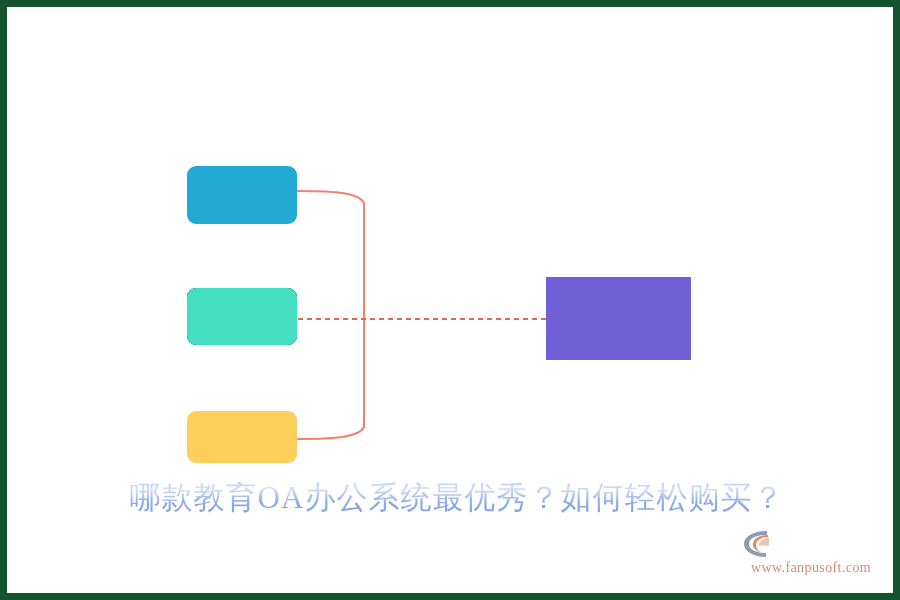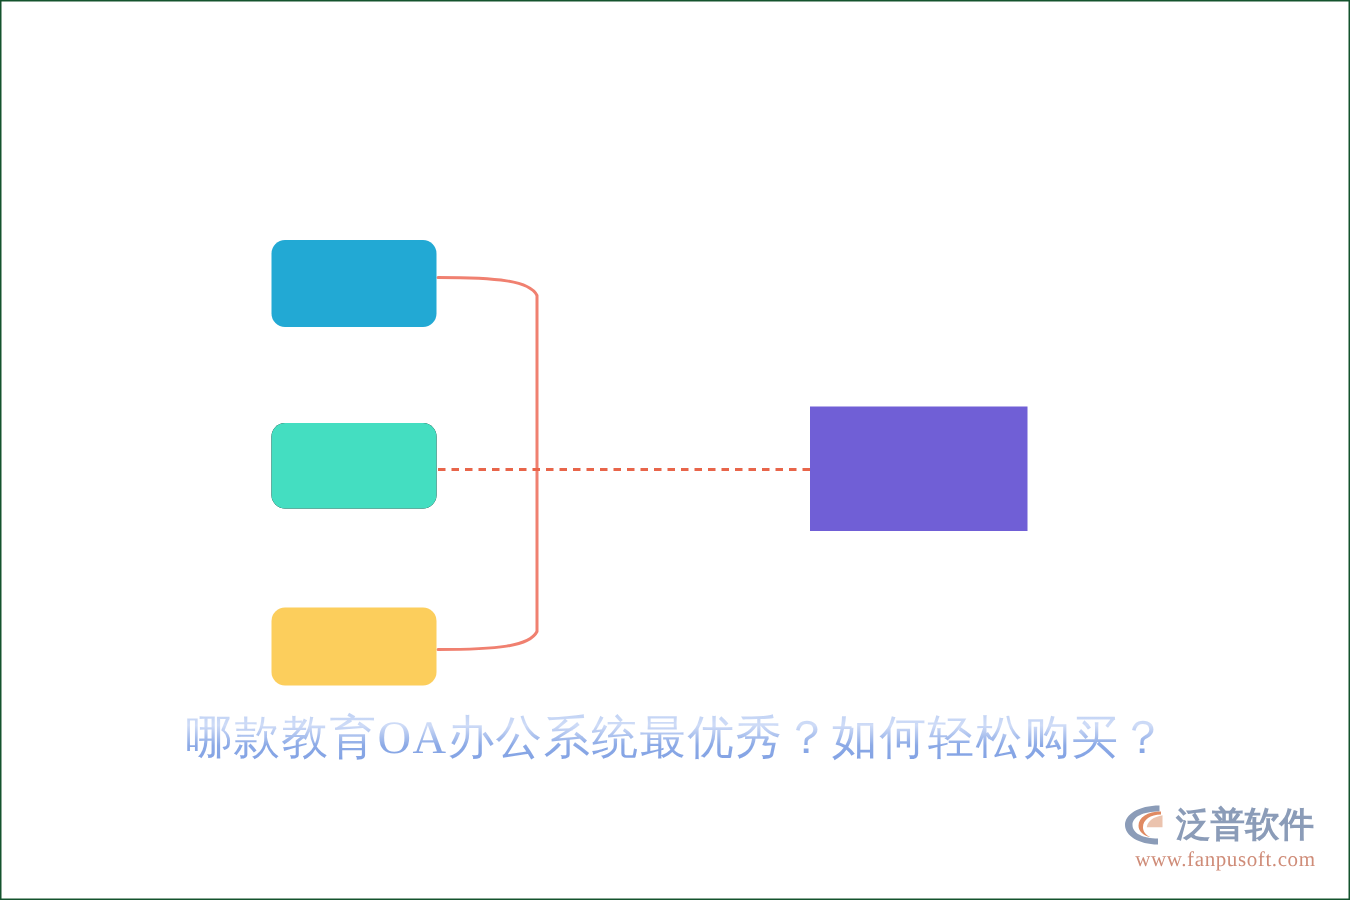--- a/index.html
+++ b/index.html
@@ -8,21 +8,21 @@
     background: #ffffff;
   }
   body {
     font-family: "Liberation Sans", sans-serif;
   }
   #canvas {
     position: relative;
     width: 900px;
     height: 600px;
     background: #ffffff;
-    border: 1px solid #14532d;
+    border: 7px solid #14532d;
     box-sizing: border-box;
     overflow: hidden;
   }
 
   
   #diagram {
     position: absolute;
     left: 0;
     top: 0;
     width: 900px;
@@ -111,18 +111,17 @@
 
   <div class="watermark">
     <div class="wm-row">
       <svg class="wm-mark" viewBox="0 0 32 30" xmlns="http://www.w3.org/2000/svg">
         <path d="M24 3 C10 3, 1 9, 1 16 C1 23, 10 29, 23 29 L23 25
                  C13 25, 6 21.5, 6 16 C6 10.5, 13 7, 24 7 Z" fill="#8b9cb8"></path>
         <path d="M25 7 C16 7, 10 11, 10 16.5 C10 20, 13 23, 18 24.2
                  C14.5 22.5, 13 20, 13 17.5 C13 12.5, 18 9, 25 9 Z" fill="#e08a62"></path>
         <path d="M26 9.5 C20 10.5, 16 13.5, 15.5 17.5 L26 17.5 Z" fill="#e8b9a0" opacity="0.85"></path>
       </svg>
-      <div class="wm-name">泛普软件</div>
     </div>
     <div class="wm-url">www.fanpusoft.com</div>
   </div>
 
 </div>
 
 </body></html>

